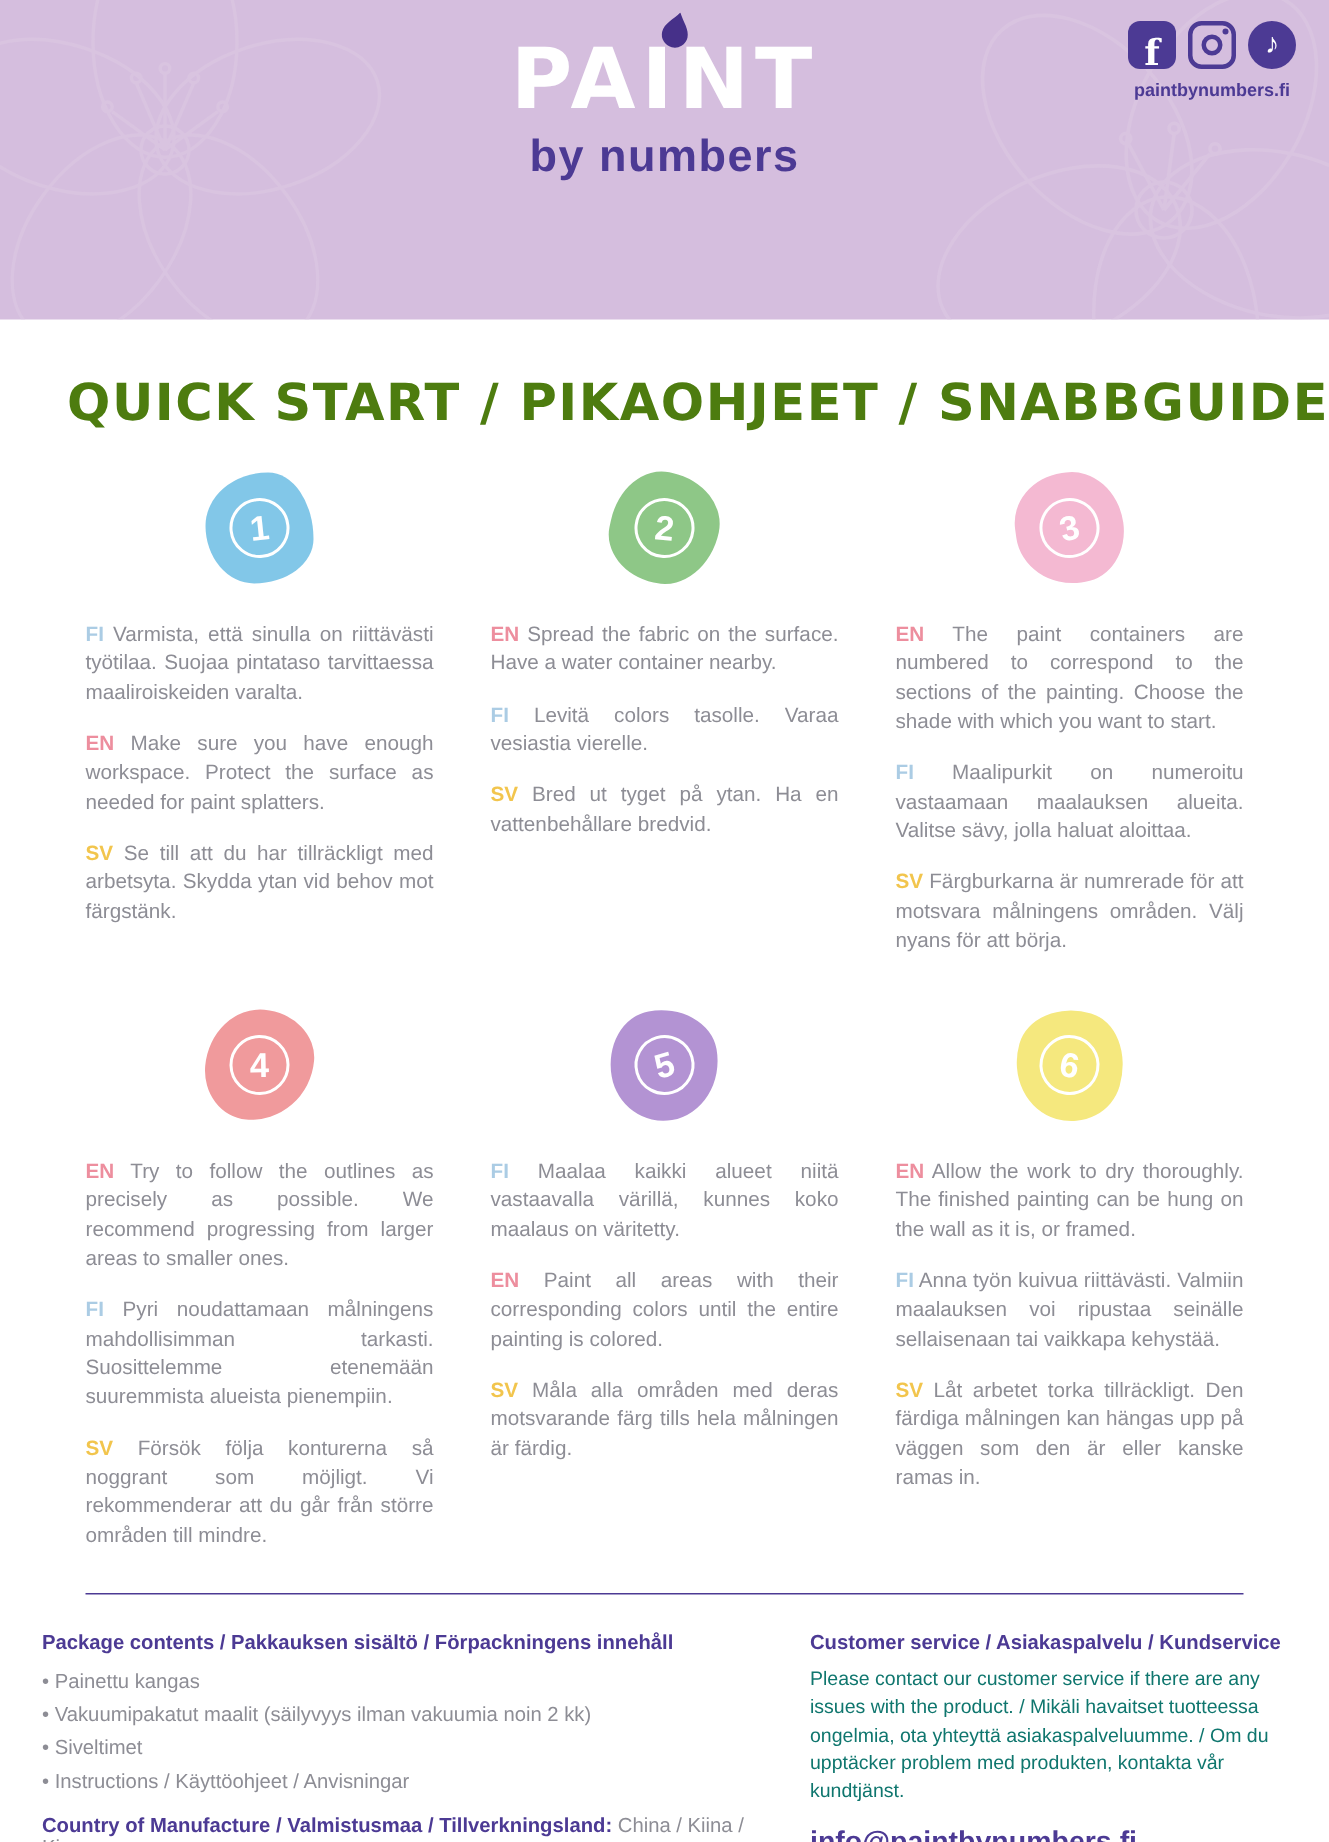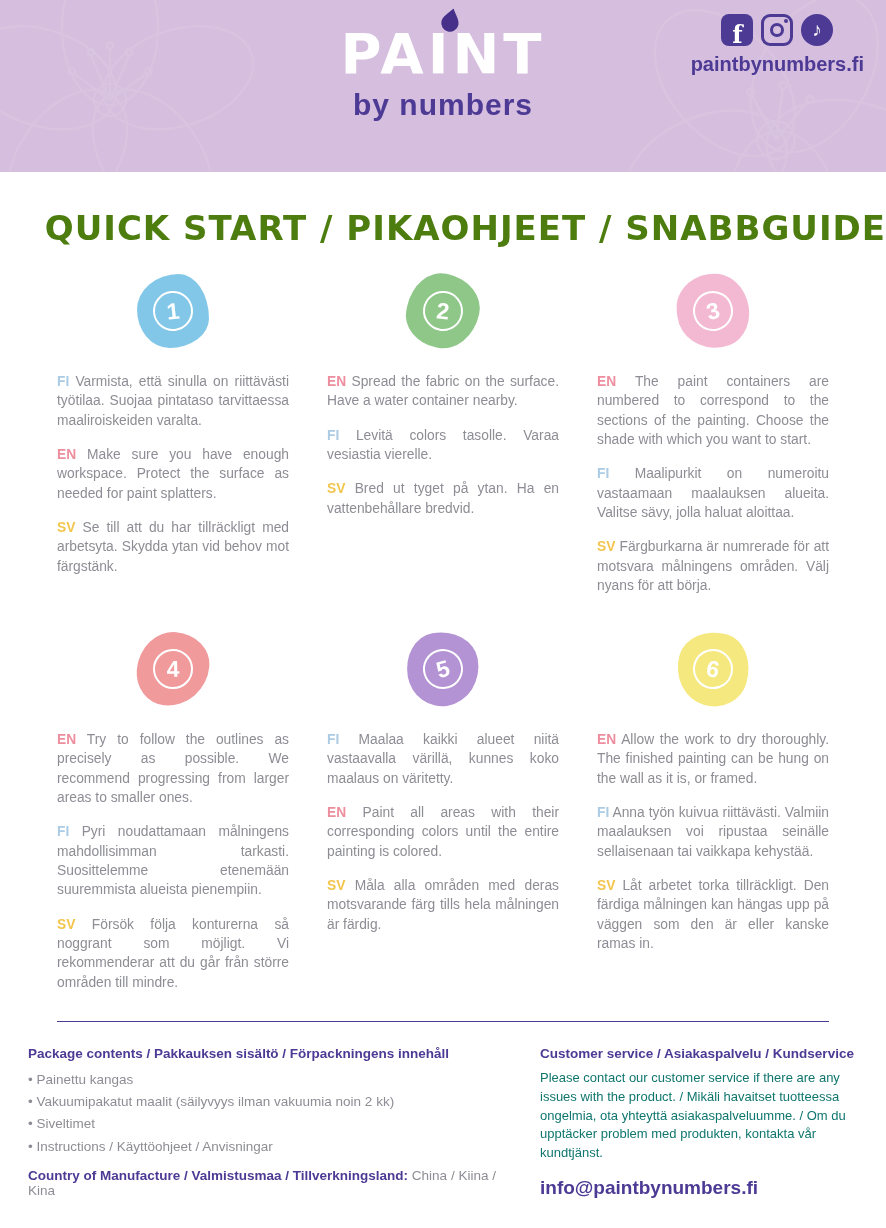--- a/index.html
+++ b/index.html
@@ -1,36 +1,36 @@
 <!DOCTYPE html>
 <html><head>
 <meta charset="utf-8">
 <style>
   * { margin: 0; padding: 0; box-sizing: border-box; }
   html, body { background: #ffffff; }
   body { font-family: "Liberation Sans", sans-serif; }
   .page { width: 886px; height: 1228px; overflow: hidden; background: #fff; position: relative; }
 
   
-  .header { height: 172px; background: #d5bede; position: relative; overflow: hidden; }
+  .header { height: 213px; background: #d5bede; position: relative; overflow: hidden; }
   .flower { position: absolute; opacity: 0.55; }
   .flower-left { left: -70px; top: -60px; }
   .flower-right { right: -80px; top: -30px; }
   .logo { position: absolute; left: 50%; transform: translateX(-50%); top: 26px; text-align: center; }
   .logo-word { position: relative; color: #ffffff; font-size: 56px; font-weight: bold; letter-spacing: 4px; line-height: 1; font-family: "DejaVu Sans", sans-serif; }
   .paint-drop { position: absolute; left: 50%; top: -18px; transform: translateX(-4px) rotate(14deg); }
   .logo-sub { color: #4c3a94; font-size: 30px; font-weight: bold; margin-top: 6px; letter-spacing: 1px; }
   .social { position: absolute; top: 14px; right: 22px; text-align: center; }
   .social-row { display: flex; gap: 8px; justify-content: center; }
   .icon-fb { width: 32px; height: 32px; background: #4c3a94; border-radius: 8px; color: #fff; font-size: 24px; font-weight: bold; display: flex; align-items: flex-end; justify-content: center; line-height: 0.9; font-family: "DejaVu Serif", serif; }
   .icon-ig { width: 32px; height: 32px; border: 3px solid #4c3a94; border-radius: 9px; position: relative; background: transparent; }
   .icon-ig .lens { position: absolute; left: 6px; top: 6px; width: 14px; height: 14px; border: 3px solid #4c3a94; border-radius: 50%; }
   .icon-ig .dot { position: absolute; right: 2px; top: 2px; width: 4px; height: 4px; background: #4c3a94; border-radius: 50%; }
   .icon-tt { width: 32px; height: 32px; background: #4c3a94; border-radius: 50%; color: #fff; font-size: 19px; display: flex; align-items: center; justify-content: center; }
-  .site-url { margin-top: 7px; color: #4c3a94; font-weight: bold; font-size: 20px; }
+  .site-url { margin-top: 7px; color: #4c3a94; font-weight: bold; font-size: 12px; }
 
   
   .page-title { text-align: right; color: #4d7c0f; font-size: 34px; font-weight: bold; letter-spacing: 1px; margin-top: 36px; font-family: "DejaVu Sans", sans-serif; }
 
   
   .steps { display: grid; grid-template-columns: repeat(3, 1fr); column-gap: 38px; padding: 0 57px; margin-top: 4px; }
   .step { padding-top: 22px; }
   .splotch-wrap { display: flex; justify-content: center; margin-bottom: 24px; }
   .splotch { width: 72px; height: 74px; display: flex; align-items: center; justify-content: center; border-radius: 58% 42% 55% 45% / 48% 60% 40% 52%; }
   .step:nth-child(2) .splotch { border-radius: 45% 55% 48% 52% / 55% 45% 58% 42%; transform: rotate(12deg); }

